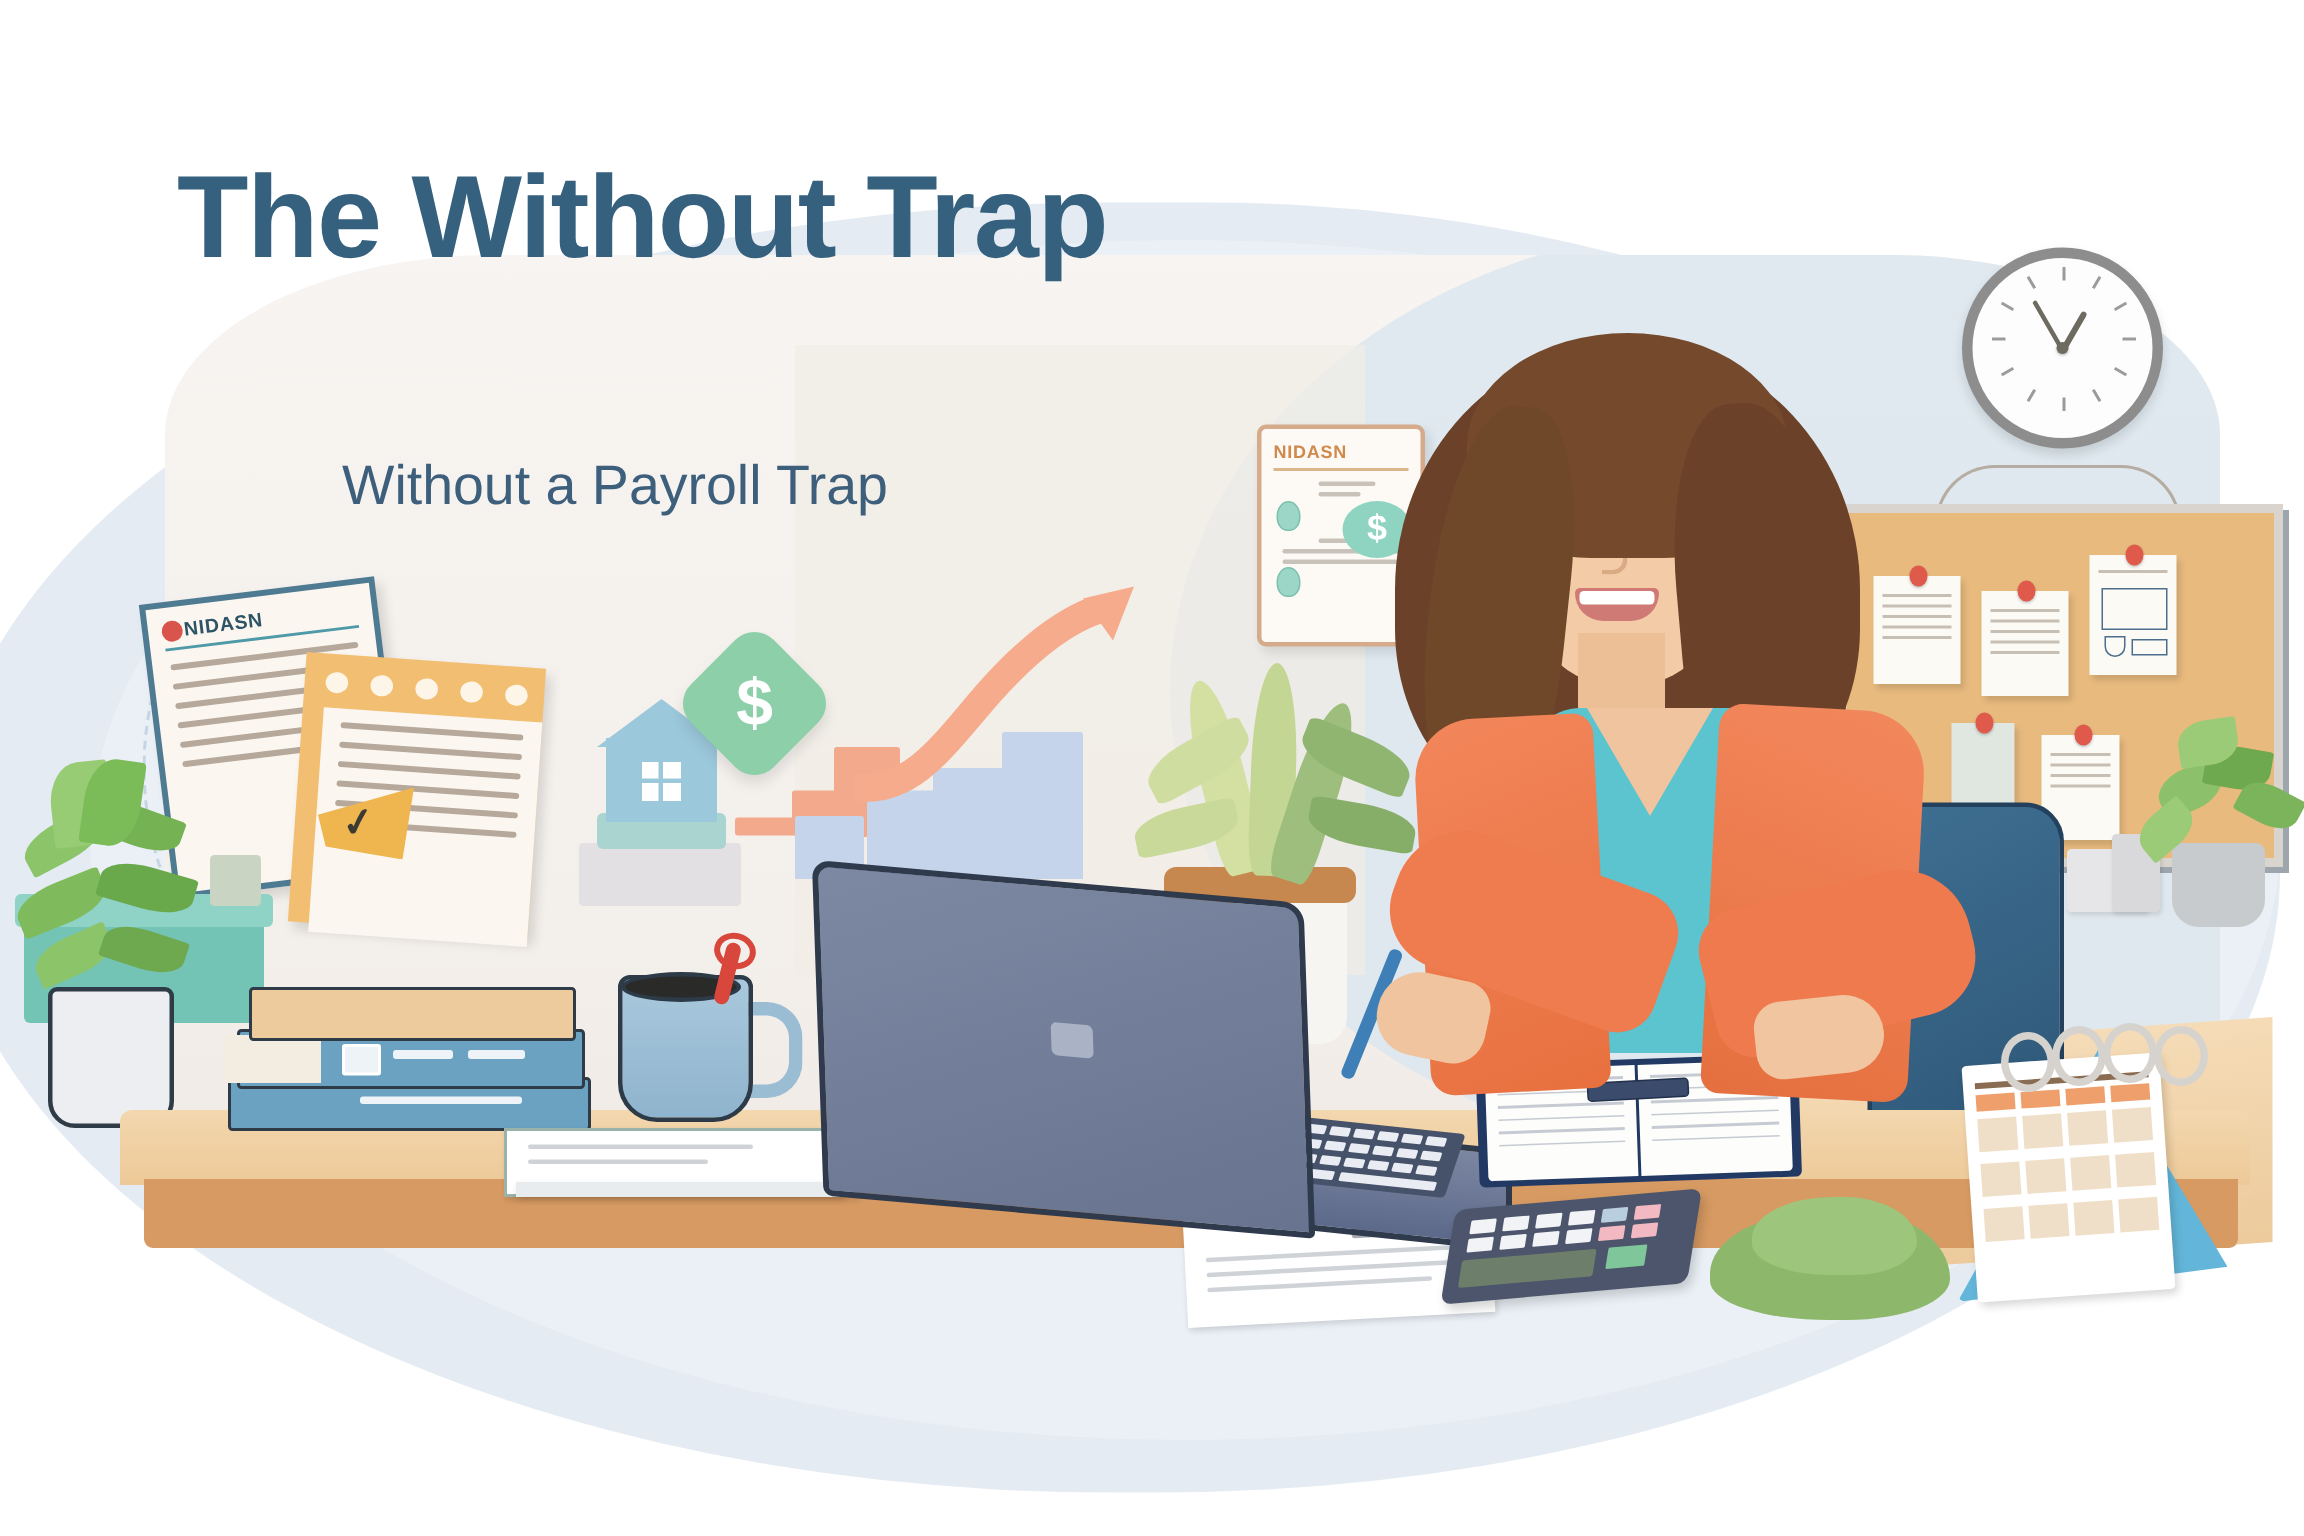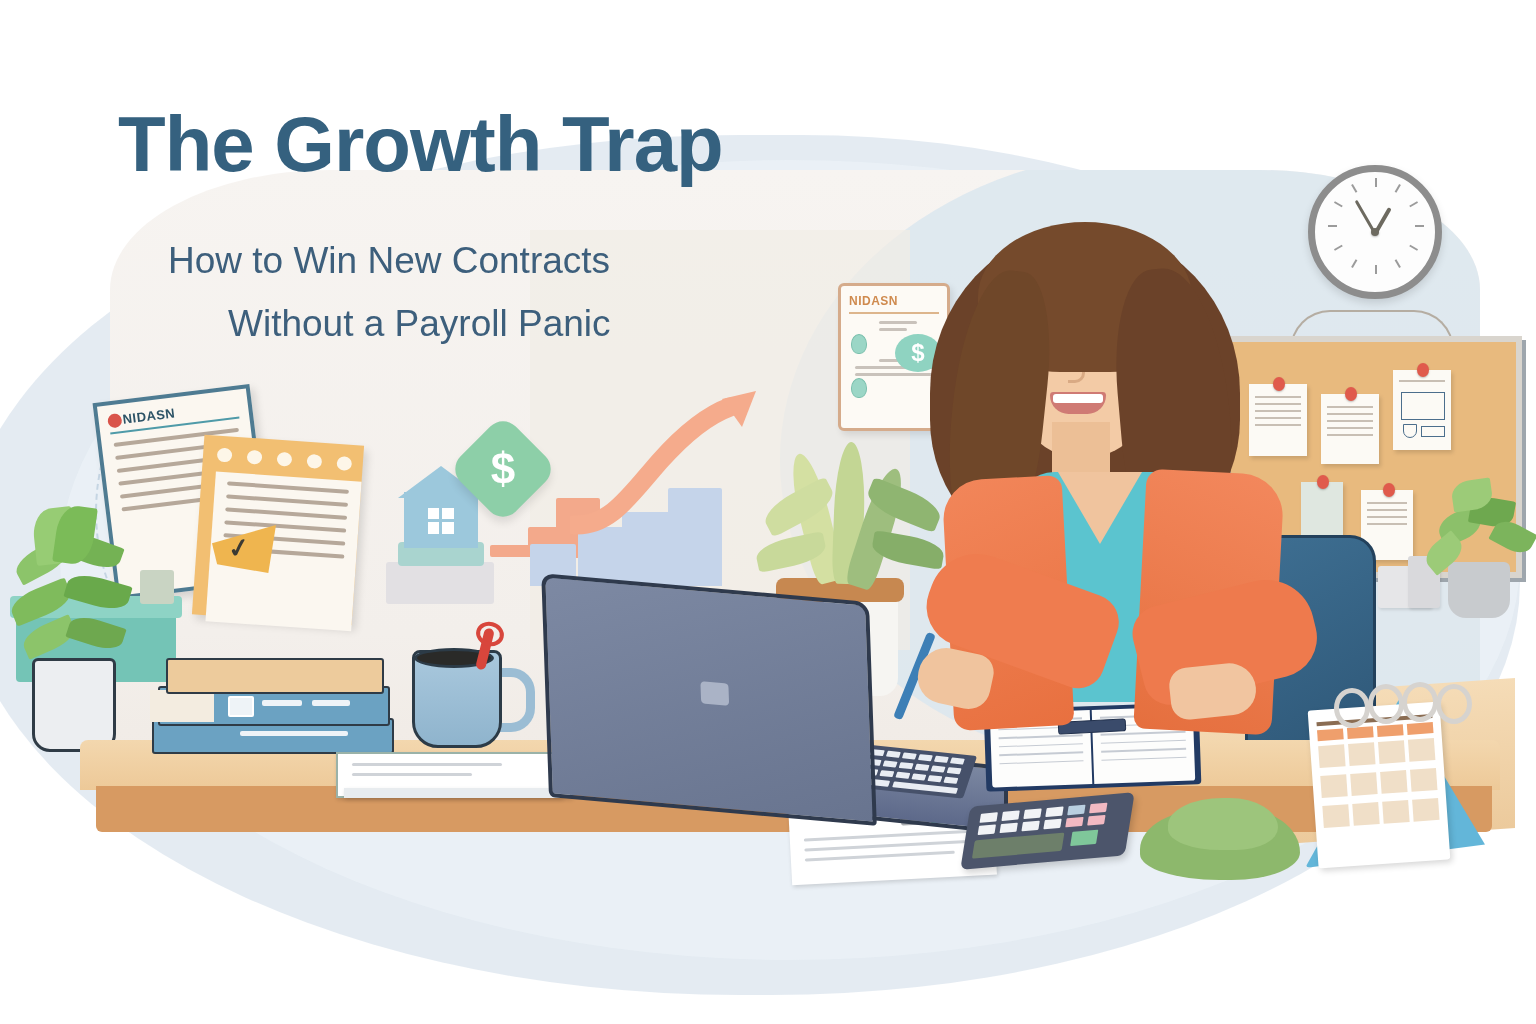--- a/index.html
+++ b/index.html
@@ -834,17 +834,16 @@
     <div class="vneck"></div>
     <div class="cardigan-l"></div>
     <div class="cardigan-r"></div>
     <div class="arm-l"></div>
     <div class="arm-r"></div>
     <div class="pencil"></div>
     <div class="hand-l"></div>
     <div class="hand-r"></div>
   </div>
 
-  <div class="headline">The Growth Trap</div>
-  <div class="sub1">How to Win New Contracts</div>
-  <div class="sub2">Without a Payroll Panic</div>
+  <div class="headline">The Without Trap</div>
+  <div class="sub2">Without a Payroll Trap</div>
 
 </div>
 
 </body></html>

